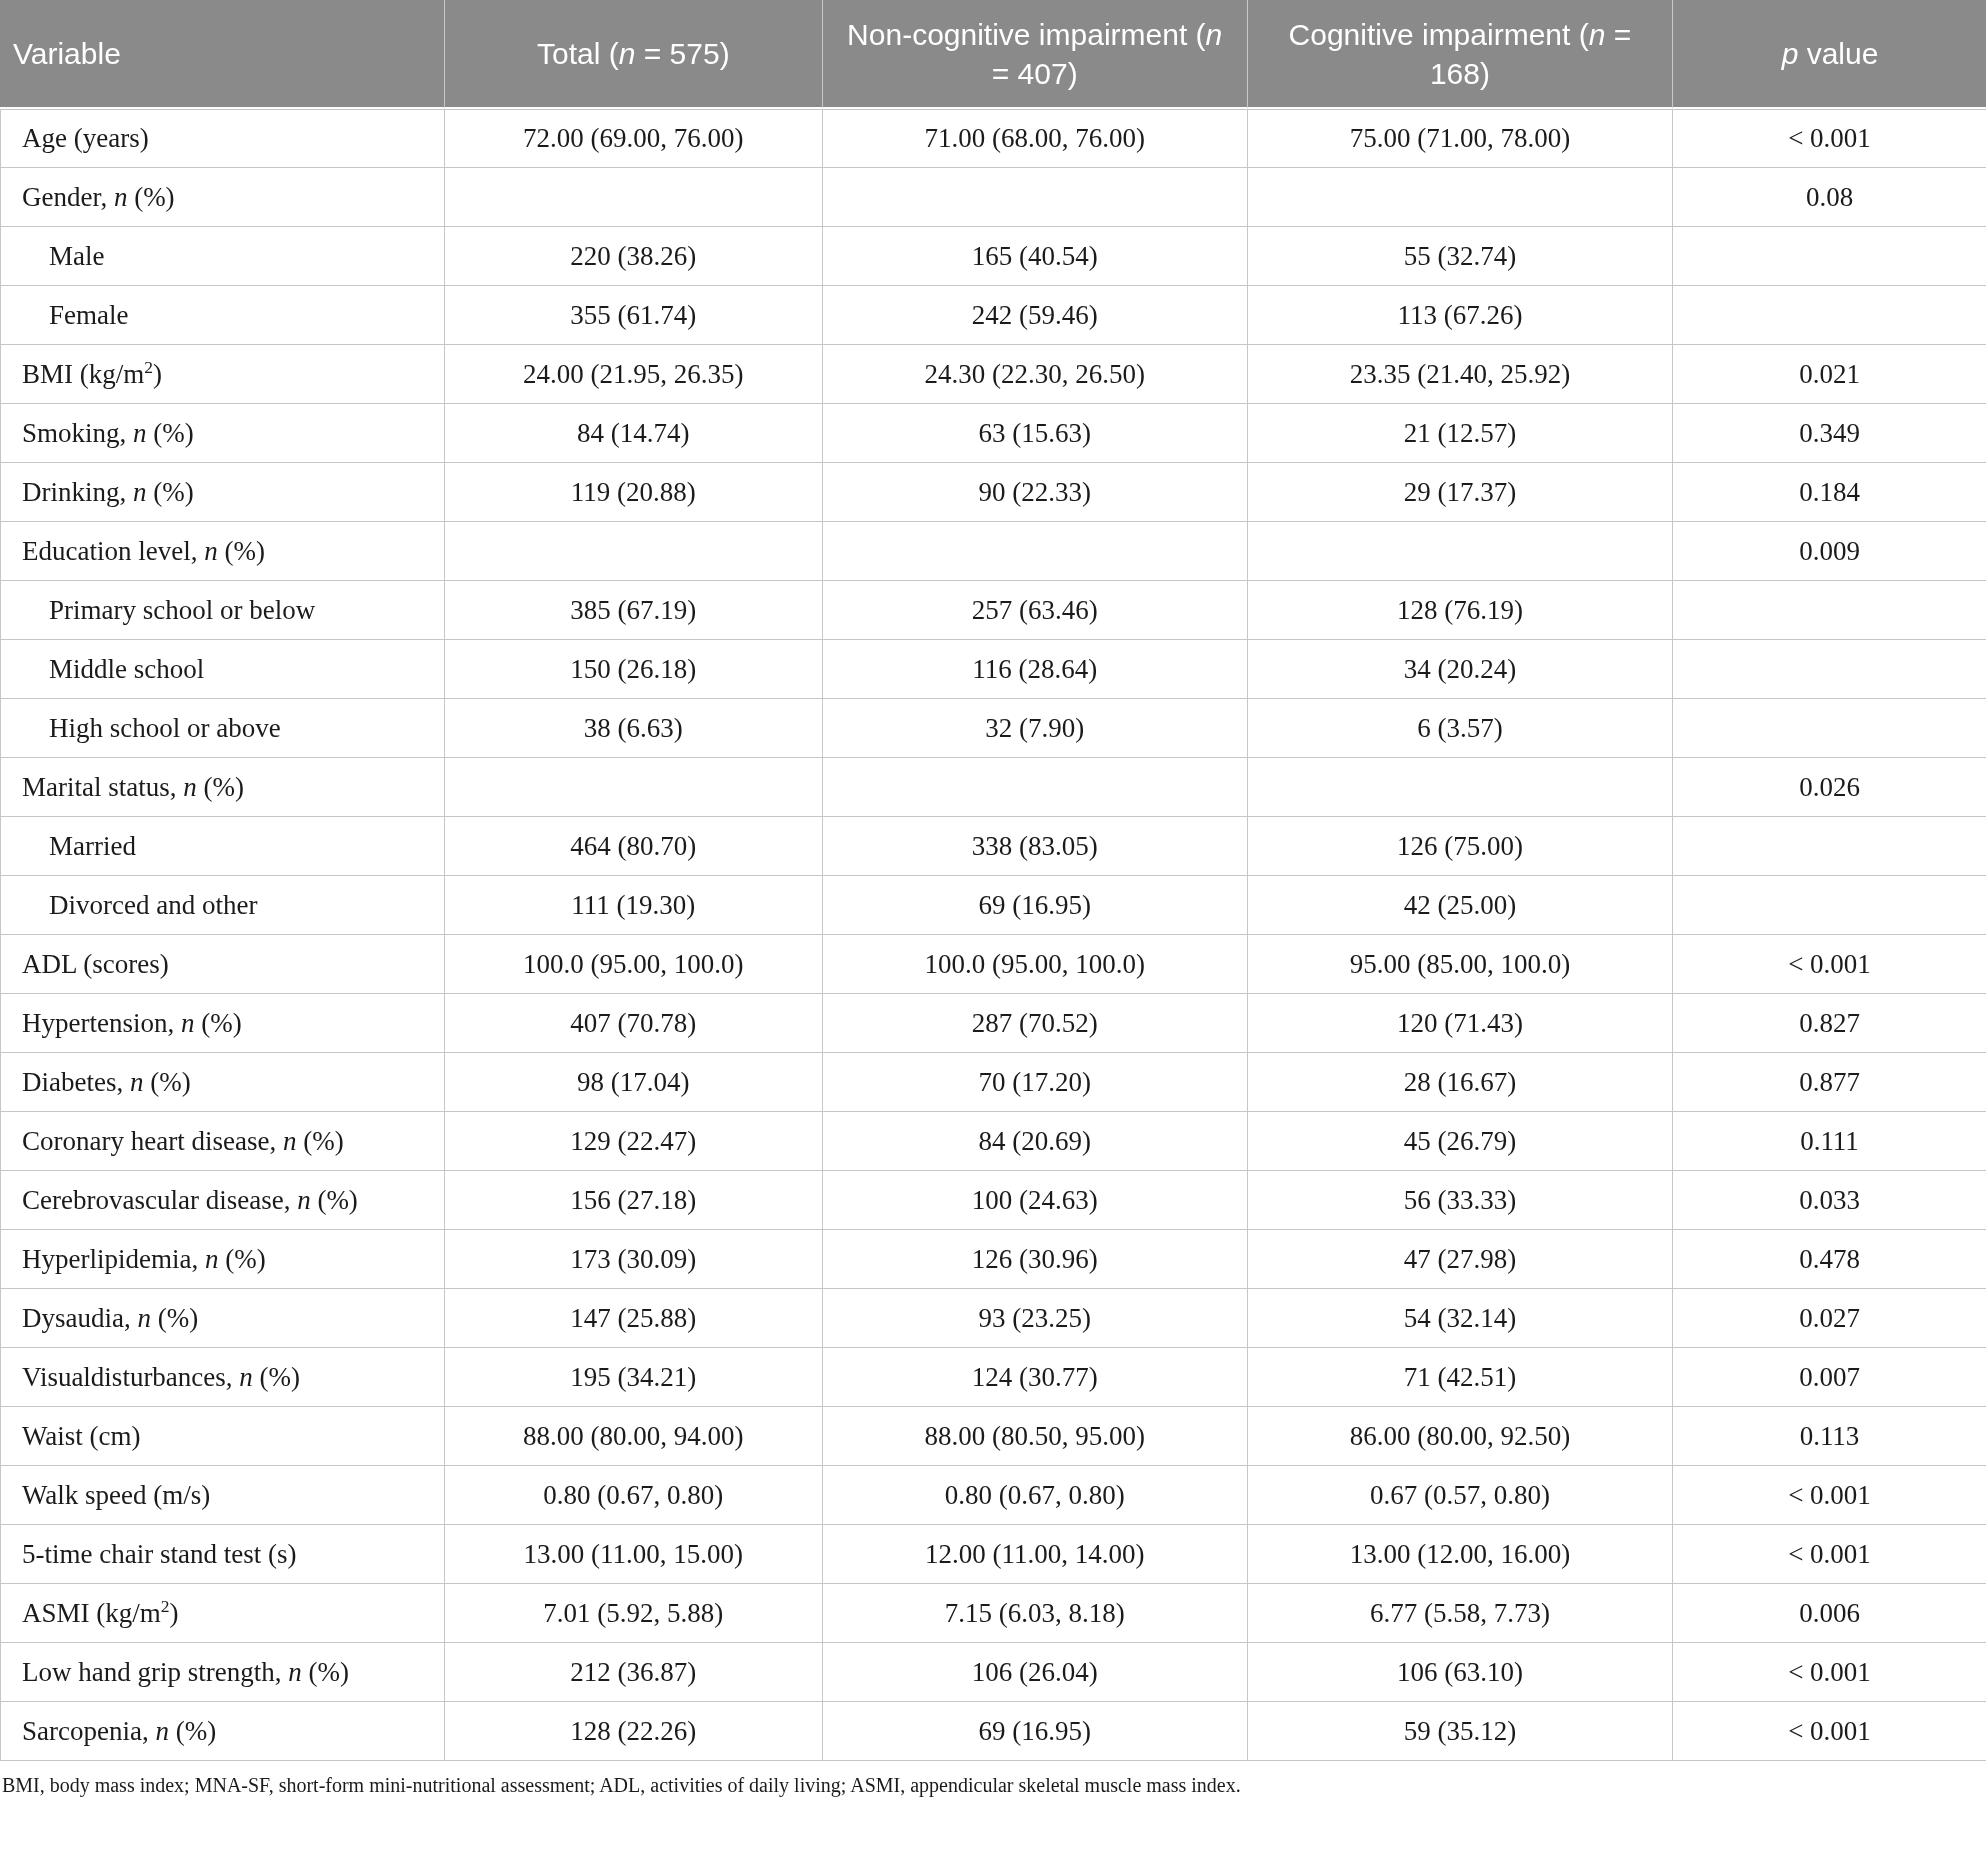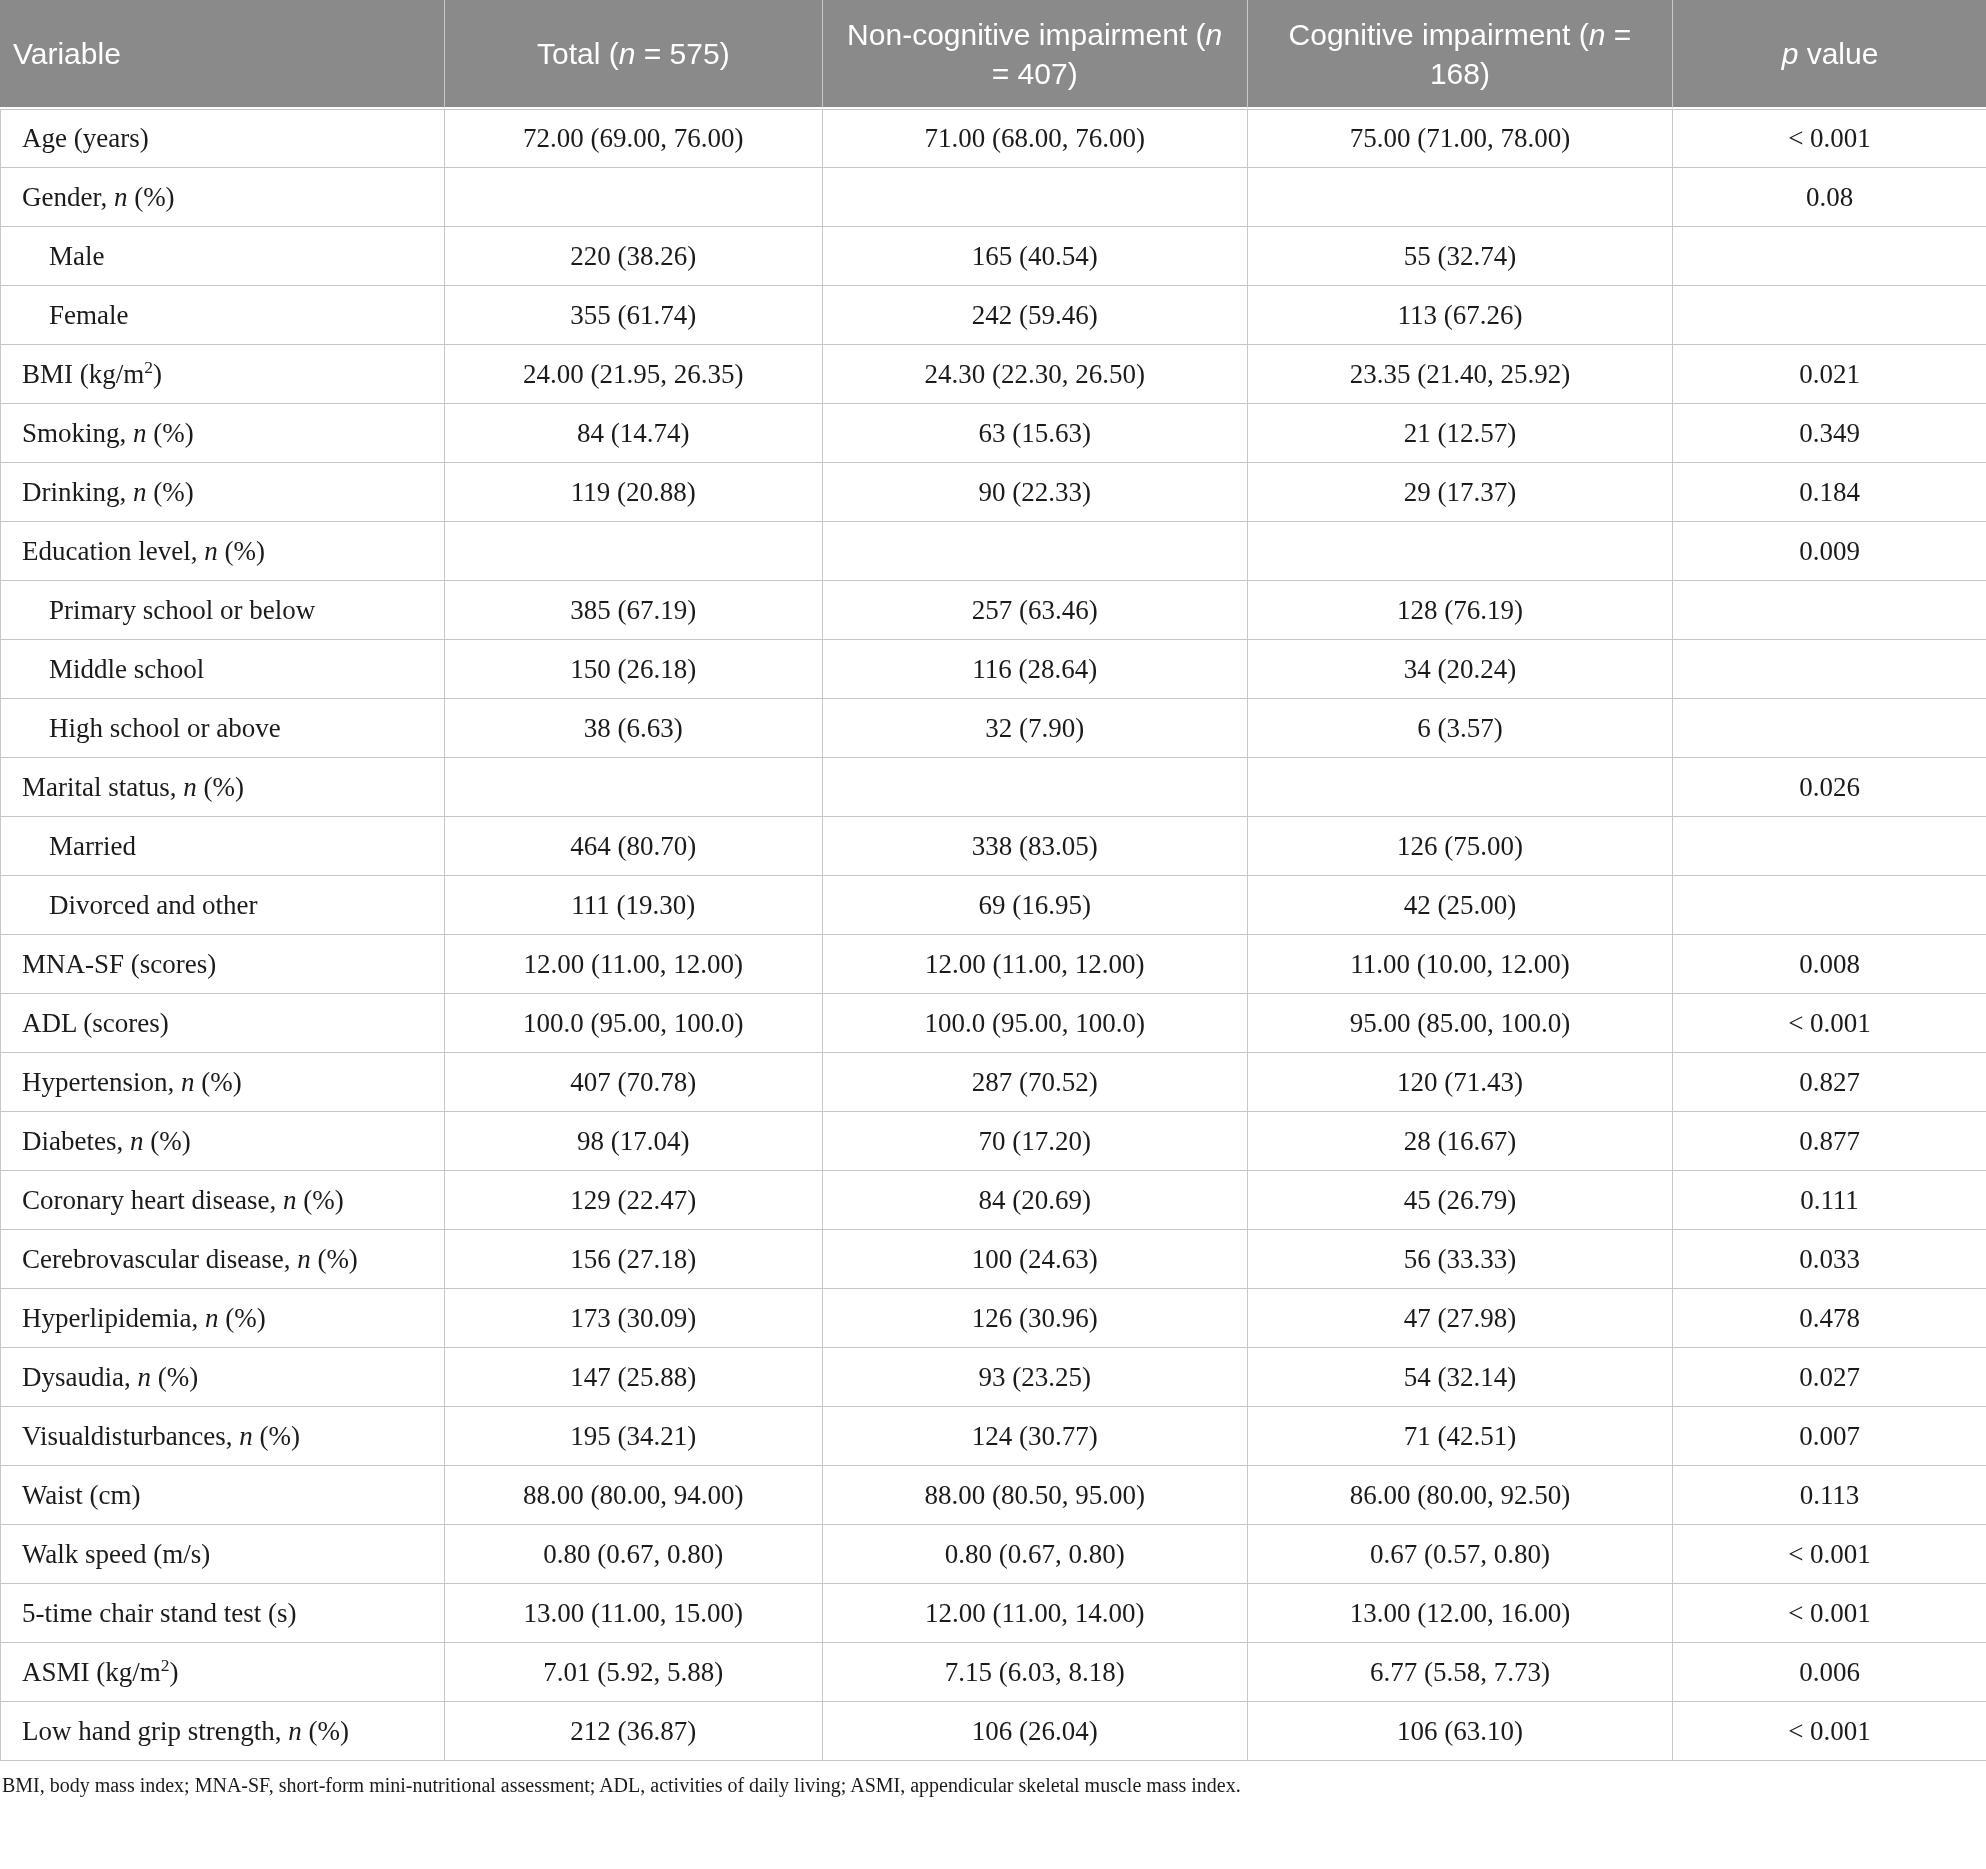--- a/index.html
+++ b/index.html
@@ -199,27 +199,20 @@
           <td class="col-p"></td>
         </tr>
         <tr>
           <td class="col-variable indent">Divorced and other</td>
           <td class="col-total">111 (19.30)</td>
           <td class="col-non_cognitive">69 (16.95)</td>
           <td class="col-cognitive">42 (25.00)</td>
           <td class="col-p"></td>
         </tr>
         <tr>
-          <td class="col-variable">MNA-SF (scores)</td>
-          <td class="col-total">12.00 (11.00, 12.00)</td>
-          <td class="col-non_cognitive">12.00 (11.00, 12.00)</td>
-          <td class="col-cognitive">11.00 (10.00, 12.00)</td>
-          <td class="col-p">0.008</td>
-        </tr>
-        <tr>
           <td class="col-variable">ADL (scores)</td>
           <td class="col-total">100.0 (95.00, 100.0)</td>
           <td class="col-non_cognitive">100.0 (95.00, 100.0)</td>
           <td class="col-cognitive">95.00 (85.00, 100.0)</td>
           <td class="col-p">&lt; 0.001</td>
         </tr>
         <tr>
           <td class="col-variable">Hypertension, <i>n</i> (%)</td>
           <td class="col-total">407 (70.78)</td>
           <td class="col-non_cognitive">287 (70.52)</td>
@@ -296,17 +289,24 @@
           <td class="col-cognitive">6.77 (5.58, 7.73)</td>
           <td class="col-p">0.006</td>
         </tr>
         <tr>
           <td class="col-variable">Low hand grip strength, <i>n</i> (%)</td>
           <td class="col-total">212 (36.87)</td>
           <td class="col-non_cognitive">106 (26.04)</td>
           <td class="col-cognitive">106 (63.10)</td>
           <td class="col-p">&lt; 0.001</td>
         </tr>
+        <tr>
+          <td class="col-variable">Sarcopenia, <i>n</i> (%)</td>
+          <td class="col-total">128 (22.26)</td>
+          <td class="col-non_cognitive">69 (16.95)</td>
+          <td class="col-cognitive">59 (35.12)</td>
+          <td class="col-p">&lt; 0.001</td>
+        </tr>
       </tbody>
   </table>
   <div class="footnote">BMI, body mass index; MNA-SF, short-form mini-nutritional assessment; ADL, activities of daily living; ASMI, appendicular skeletal muscle mass index.</div>
 </div>
 
 
 </body></html>

